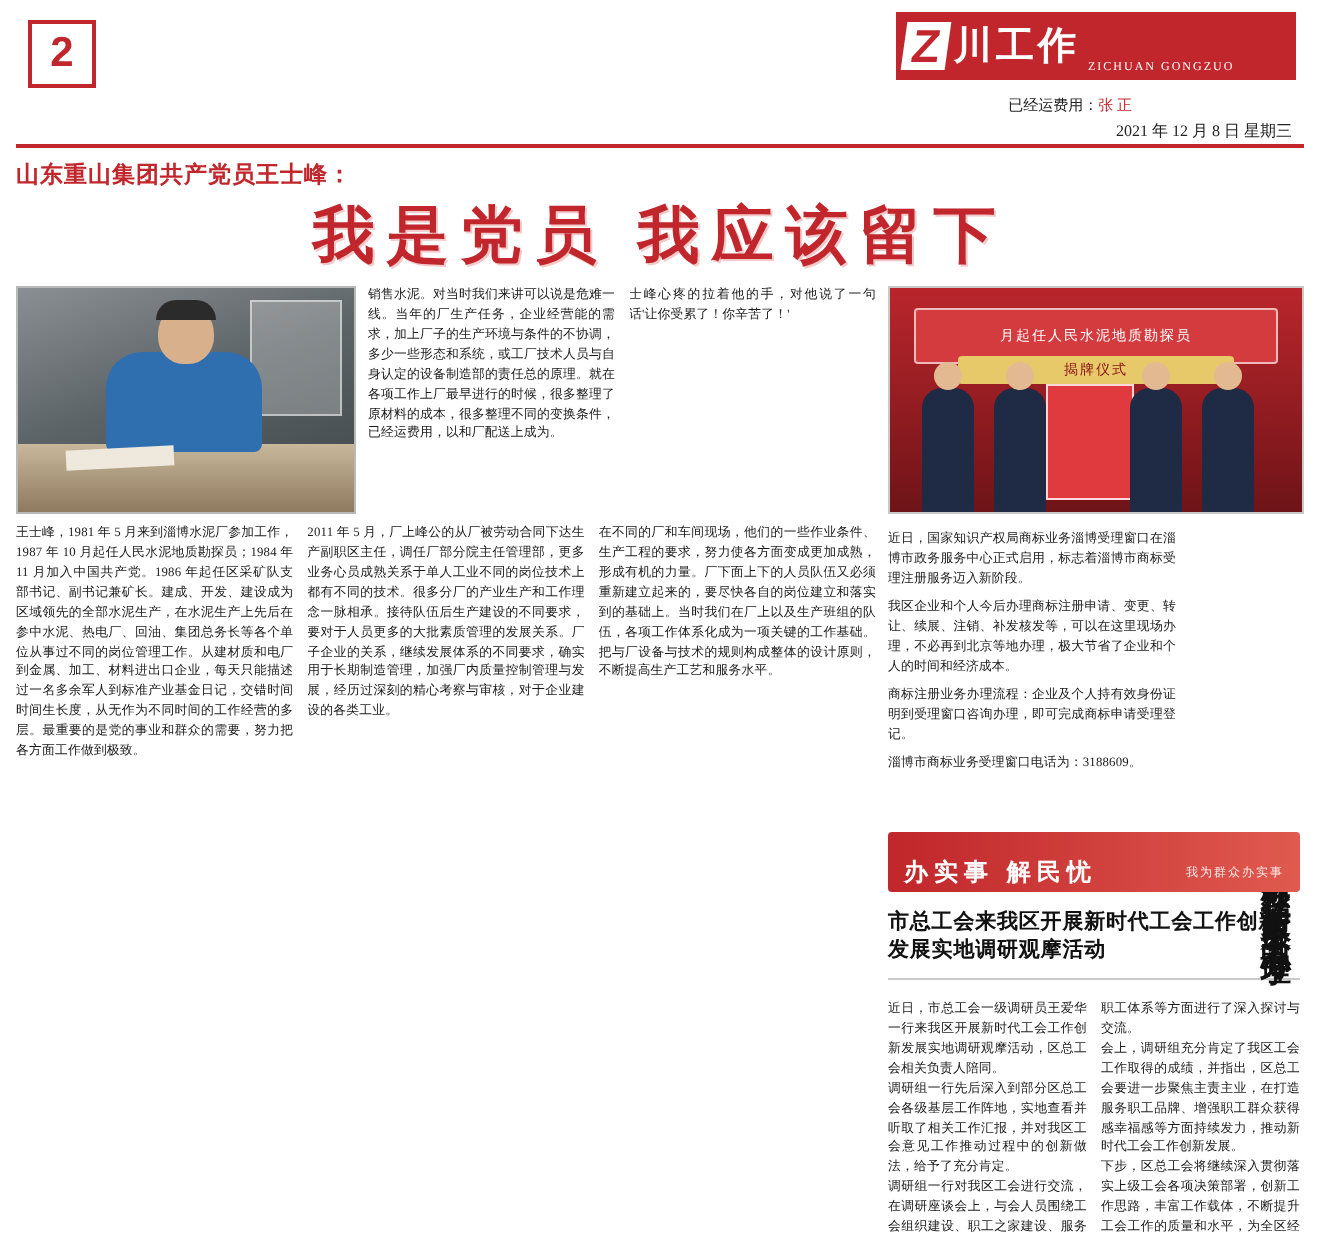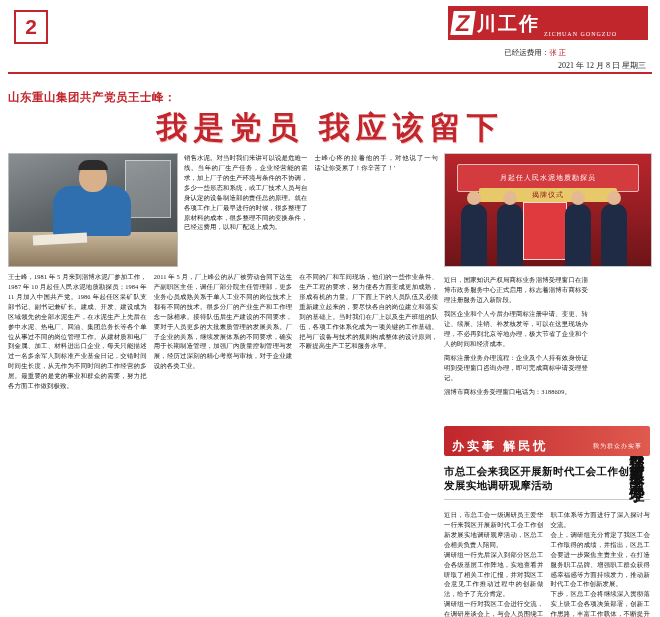--- a/index.html
+++ b/index.html
@@ -63,21 +63,21 @@
     position:absolute;right:86px;top:42px;
     font-size:7.5px;color:#222;
   }
   .editor-line .red{color:#c0262b;}
   .date-line{
     position:absolute;right:6px;top:54px;
     font-size:8px;color:#222;
   }
   
   .kicker{
-    margin-top:16px;
+    margin-top:6px;
     font-size:11.5px;font-weight:bold;color:#c0262b;
     font-family:"Liberation Sans", sans-serif;
     letter-spacing:.5px;
   }
   .headline{
     text-align:center;
     font-size:31px;font-weight:bold;color:#c0262b;
     letter-spacing:6px;
     font-family:Liberation Sans, sans-serif;
     margin:2px 0 4px 0;

